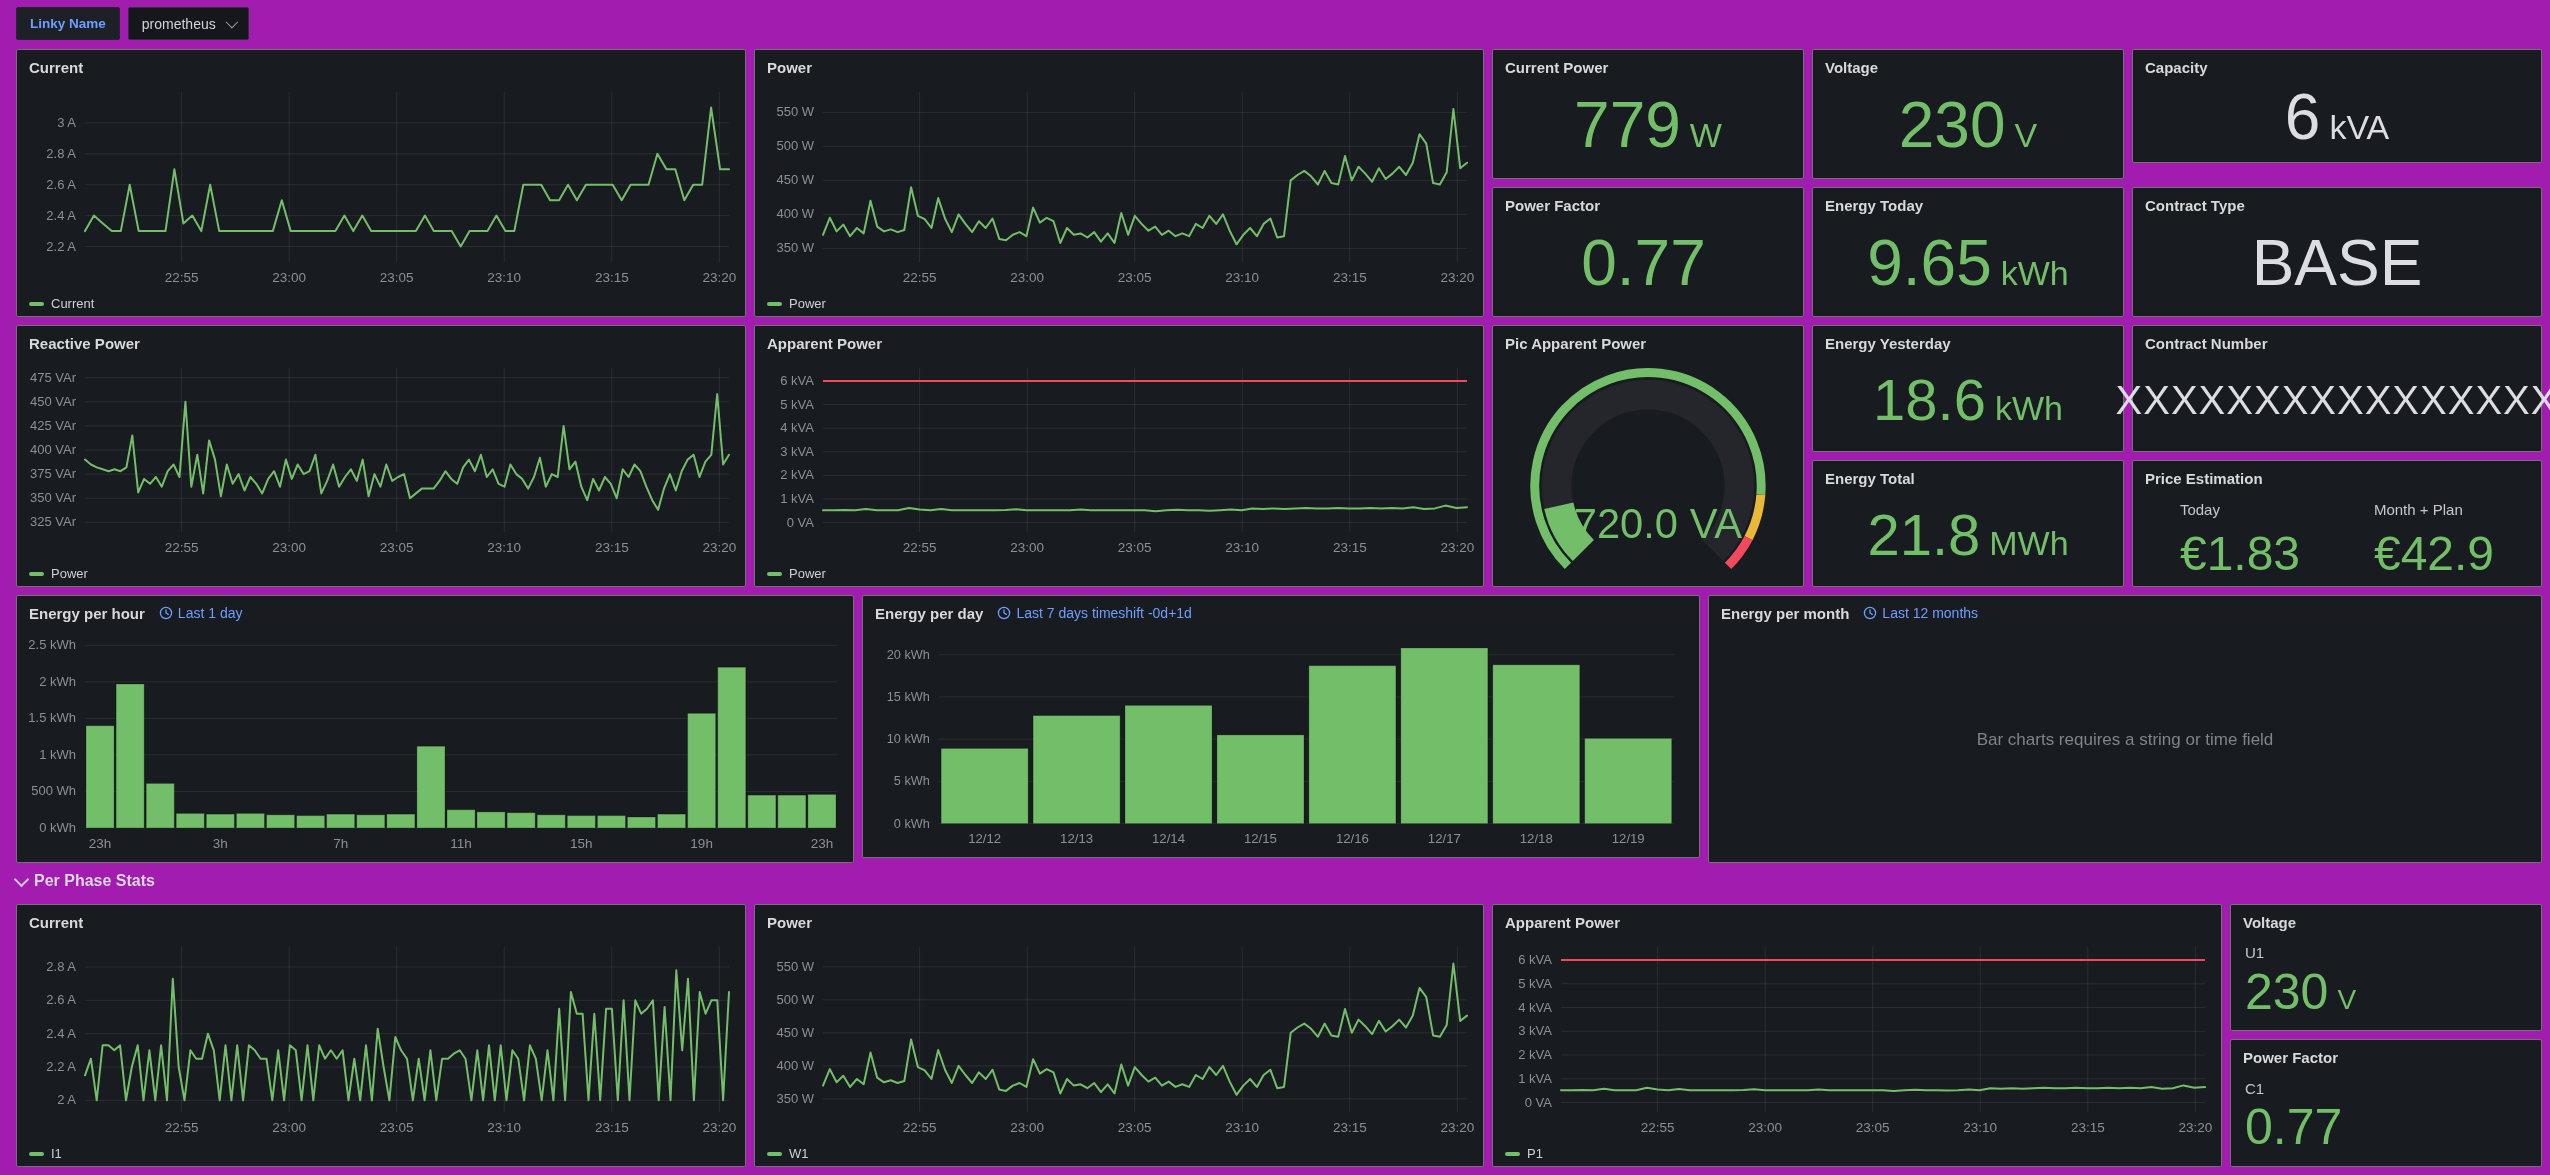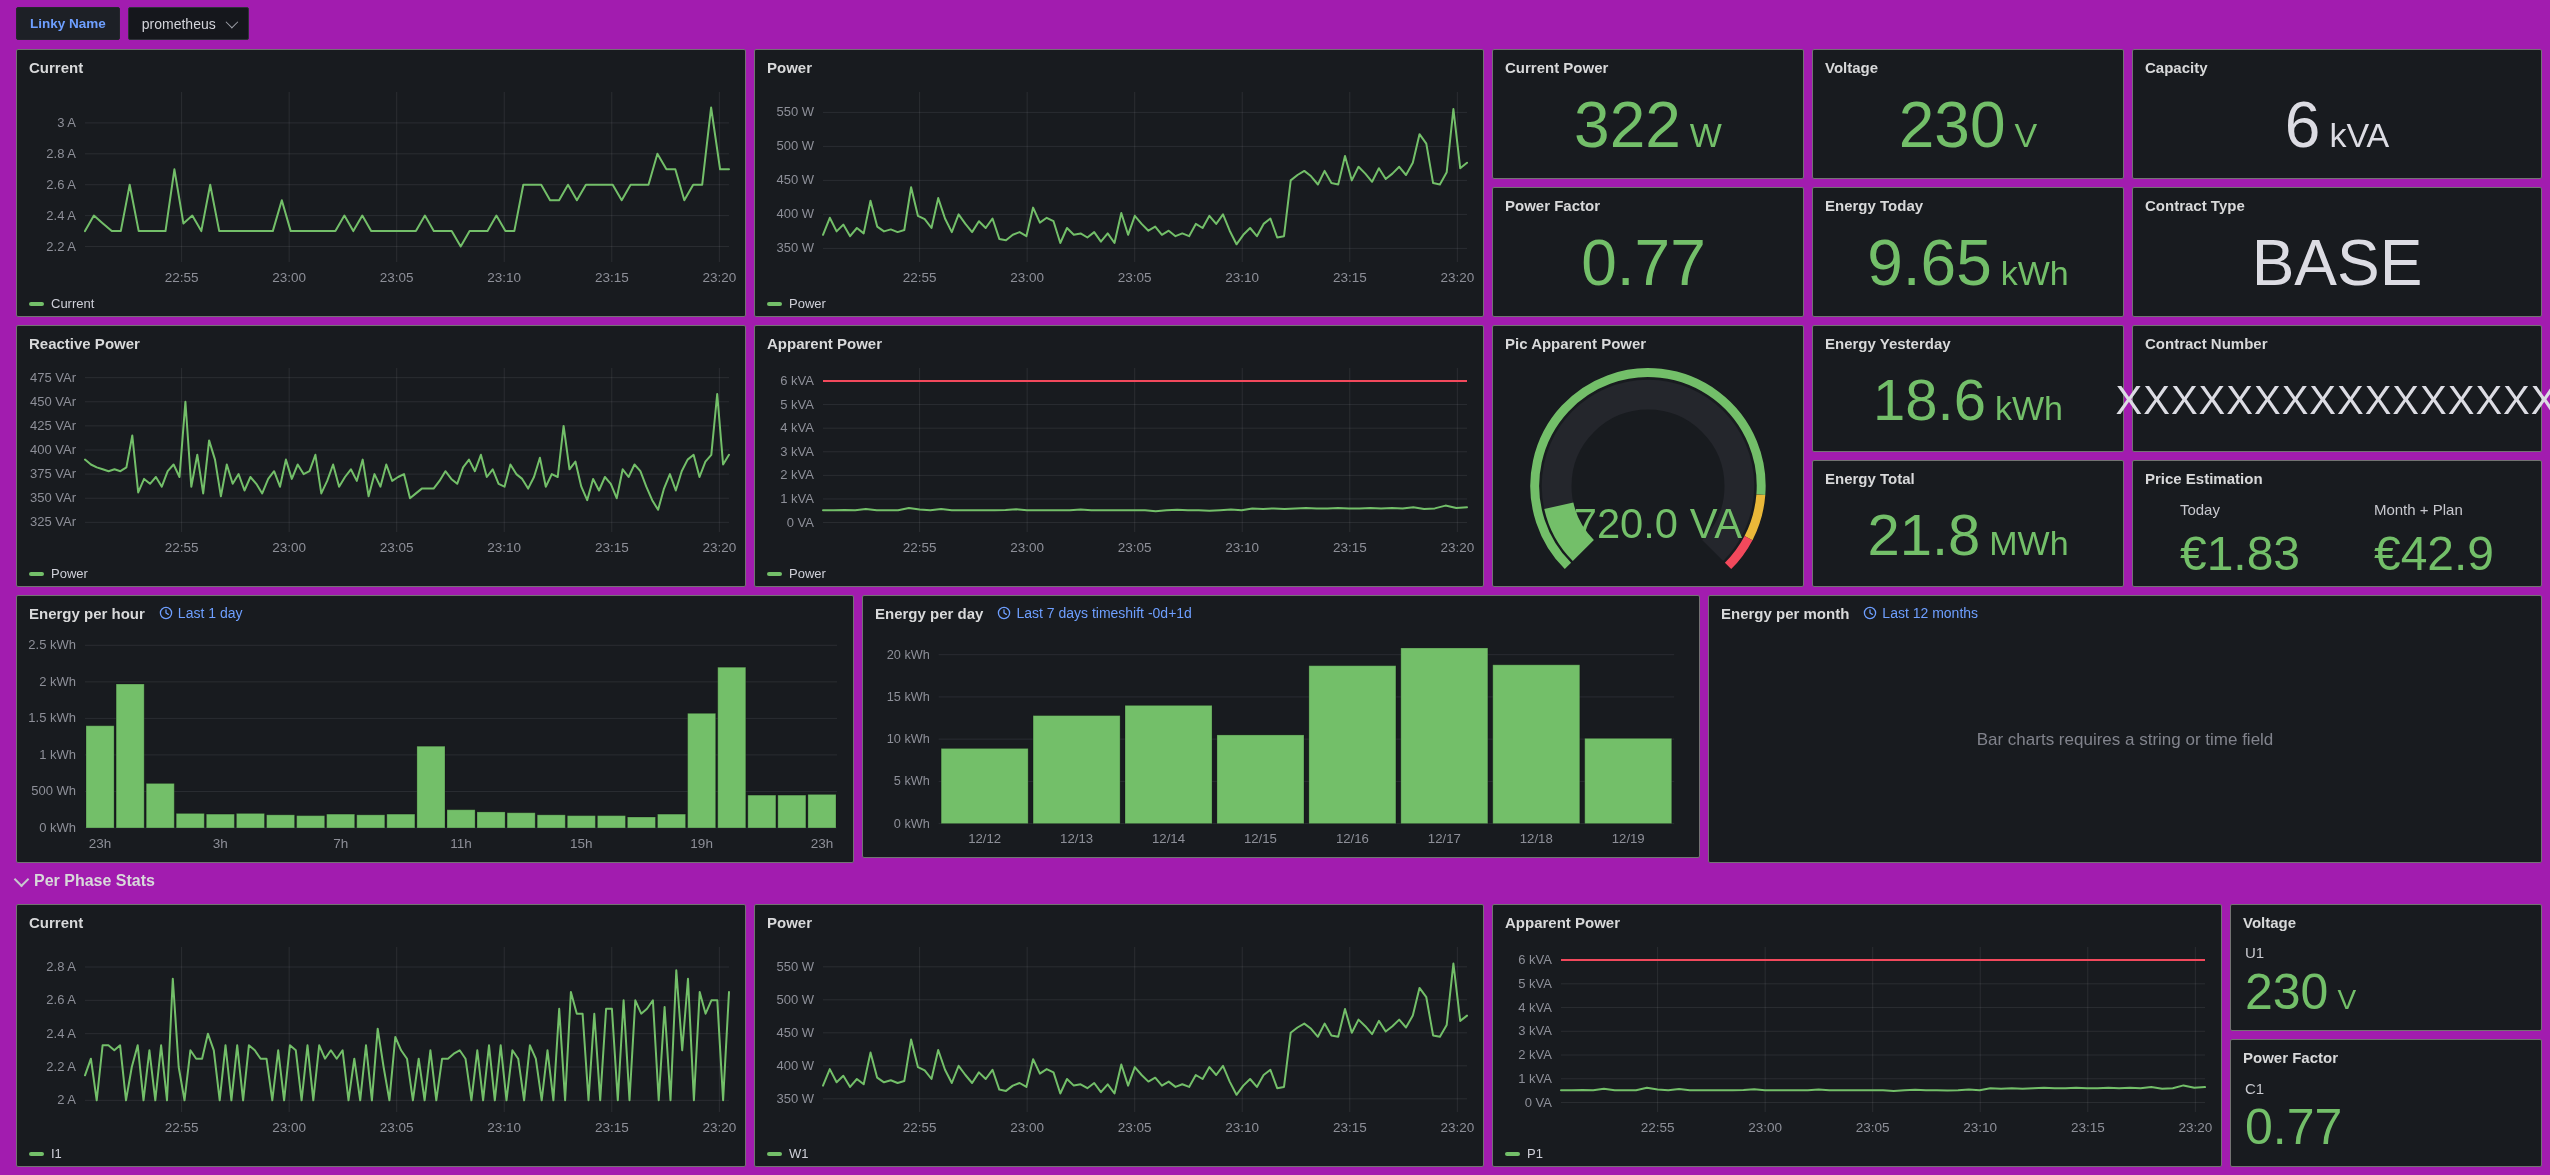--- a/index.html
+++ b/index.html
@@ -128,39 +128,39 @@
         <span class="label">Power</span>
       </div>
   </div>
 
   <div class="panel" style="left:1492px;top:49px;width:312px;height:130px;">
     <div class="panel-header">
         <span class="panel-title">Current Power</span>
       </div>
     <div class="stat-body">
         <div class="stat-value">
-          <span class="big">322</span>
+          <span class="big">779</span>
           <span class="unit">W</span>
         </div>
       </div>
   </div>
 
   <div class="panel" style="left:1812px;top:49px;width:312px;height:130px;">
     <div class="panel-header">
         <span class="panel-title">Voltage</span>
       </div>
     <div class="stat-body">
         <div class="stat-value">
           <span class="big">230</span>
           <span class="unit">V</span>
         </div>
       </div>
   </div>
 
-  <div class="panel" style="left:2132px;top:49px;width:410px;height:130px;">
+  <div class="panel" style="left:2132px;top:49px;width:410px;height:114px;">
     <div class="panel-header">
         <span class="panel-title">Capacity</span>
       </div>
     <div class="stat-body">
         <div class="stat-value white">
           <span class="big">6</span>
           <span class="unit">kVA</span>
         </div>
       </div>
   </div>

